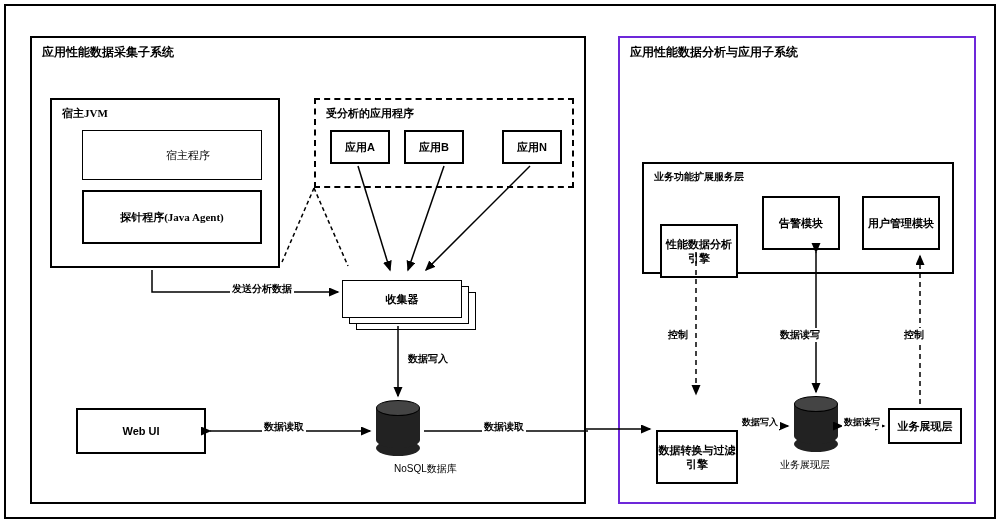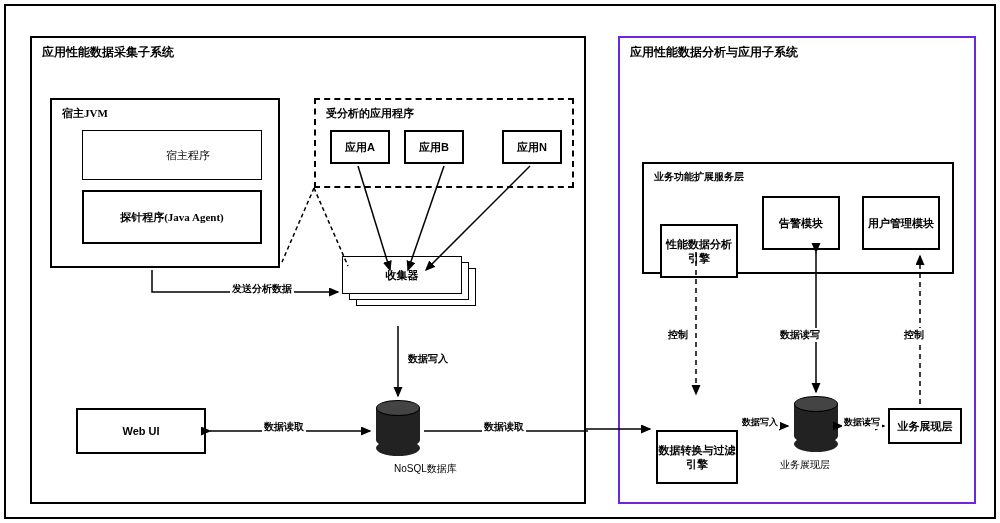--- a/index.html
+++ b/index.html
@@ -14,21 +14,21 @@
 .label { position: absolute; font-size: 10px; }
 .jvm-box { position: absolute; left: 18px; top: 60px; width: 230px; height: 170px; border: 2px solid #000; font-family: Liberation Serif, serif; }
 .jvm-title { position: absolute; left: 10px; top: 6px; font-size: 11px; font-weight: bold; }
 .host-prog { left: 30px; top: 30px; width: 180px; height: 50px; padding-left: 32px; }
 .agent-box { left: 30px; top: 90px; width: 180px; height: 54px; flex-direction: row; line-height: 1.3; }
 .apps-box { position: absolute; left: 282px; top: 60px; width: 260px; height: 90px; border: 2px dashed #000; }
 .apps-title { position: absolute; left: 10px; top: 6px; font-size: 11px; font-weight: bold; }
 .app-a { left: 14px; top: 30px; width: 60px; height: 34px; }
 .app-b { left: 88px; top: 30px; width: 60px; height: 34px; }
 .app-n { left: 186px; top: 30px; width: 60px; height: 34px; }
-.collector-stack { position: absolute; left: 310px; top: 218px; width: 134px; height: 50px; }
+.collector-stack { position: absolute; left: 310px; top: 242px; width: 134px; height: 50px; }
 .stack-back { position: absolute; border: 1.5px solid #000; background: #fff; width: 120px; height: 38px; }
 .stack3 { left: 14px; top: 12px; }
 .stack2 { left: 7px; top: 6px; }
 .stack1 { left: 0; top: 0; display: flex; align-items: center; justify-content: center; font-size: 11px; font-weight: bold; }
 .webui { left: 44px; top: 370px; width: 130px; height: 46px; }
 .cylinder { position: absolute; width: 44px; height: 56px; }
 .cyl-body { position: absolute; left: 0; top: 8px; width: 44px; height: 40px; background: #222; border-radius: 0 0 22px 22px / 0 0 8px 8px; }
 .cyl-top { position: absolute; left: 0; top: 0; width: 44px; height: 16px; background: #444; border-radius: 50%; border: 1px solid #000; }
 .cyl-bottom { position: absolute; left: 0; top: 40px; width: 44px; height: 16px; background: #222; border-radius: 50%; }
 .nosql-cyl { left: 344px; top: 362px; }

